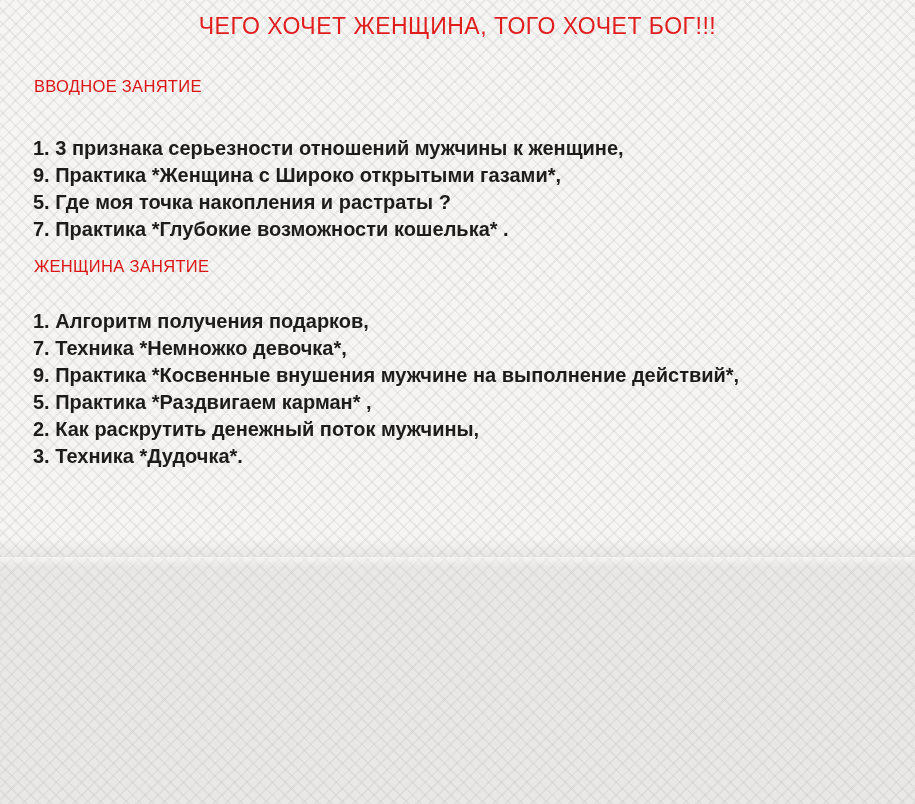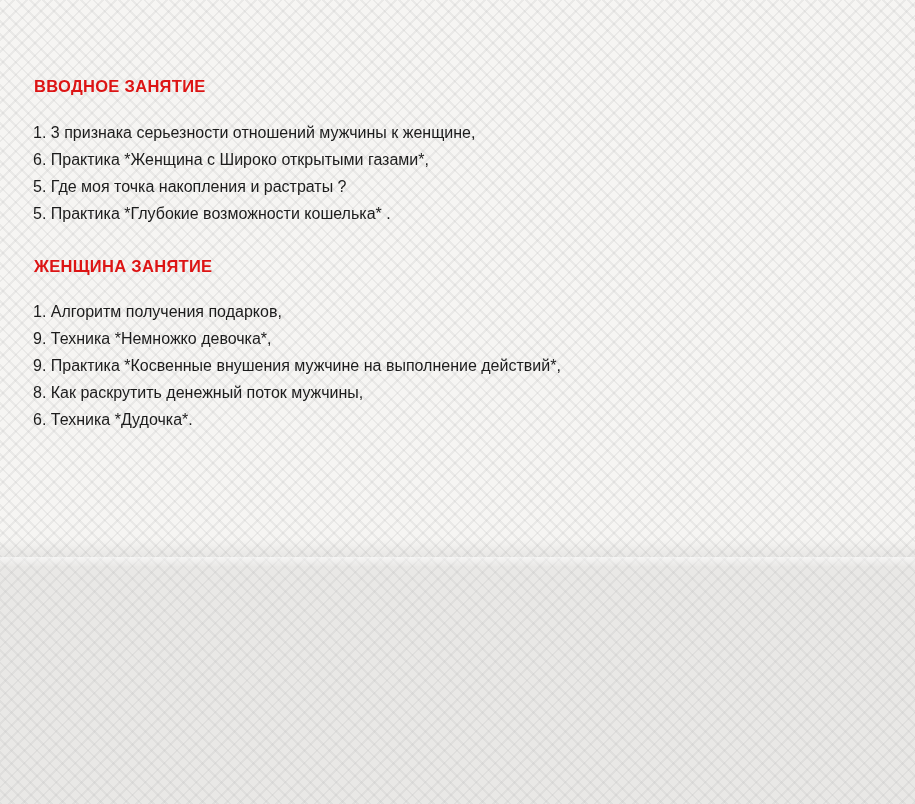--- a/index.html
+++ b/index.html
@@ -61,63 +61,66 @@
     color: #e11d1d;
     font-size: 23px;
     font-weight: 400;
     letter-spacing: 0.5px;
   }
   .sub-heading {
     position: absolute;
     left: 34px;
     color: #dd1414;
     font-size: 16.5px;
-    font-weight: 700;
+    font-weight: 400;
     letter-spacing: 0.3px;
   }
   .heading-intro { top: 77px; }
   .heading-main  { top: 257px; }
   .lesson-list {
     position: absolute;
     left: 33px;
     right: 28px;
     list-style: none;
     color: #1c1c1c;
-    font-size: 16px;
-    font-weight: 400;
+    font-size: 20px;
+    font-weight: 700;
+    margin-top: 16px;
   }
   .lesson-list li { line-height: 27px; }
   .list-intro { top: 119px; }
-  .list-main  { top: 298px; }
+  .list-main  { top: 292px; }
 </style>
 </head>
 <body>
 
 <div class="page">
 
   <div class="section-top tex">
 
+    <div class="page-title">ЧЕГО ХОЧЕТ ЖЕНЩИНА, ТОГО ХОЧЕТ БОГ!!!</div>
 
     <div class="sub-heading heading-intro">ВВОДНОЕ ЗАНЯТИЕ</div>
 
     <ul class="lesson-list list-intro">
       <li>1. 3 признака серьезности отношений мужчины к женщине,</li>
-      <li>6. Практика *Женщина с Широко открытыми газами*,</li>
+      <li>9. Практика *Женщина с Широко открытыми газами*,</li>
       <li>5. Где  моя точка накопления и растраты ?</li>
-      <li>5. Практика *Глубокие возможности кошелька* .</li>
+      <li>7. Практика *Глубокие возможности кошелька* .</li>
     </ul>
 
     <div class="sub-heading heading-main">ЖЕНЩИНА ЗАНЯТИЕ</div>
 
     <ul class="lesson-list list-main">
       <li>1. Алгоритм получения подарков,</li>
-      <li>9. Техника  *Немножко девочка*,</li>
+      <li>7. Техника  *Немножко девочка*,</li>
       <li>9. Практика  *Косвенные внушения мужчине на выполнение действий*,</li>
-      <li>8. Как раскрутить денежный поток мужчины,</li>
-      <li>6. Техника *Дудочка*.</li>
+      <li>5. Практика *Раздвигаем карман* ,</li>
+      <li>2. Как раскрутить денежный поток мужчины,</li>
+      <li>3. Техника *Дудочка*.</li>
     </ul>
 
   </div>
 
   <div class="section-bottom tex">
     
 
     
 
     

